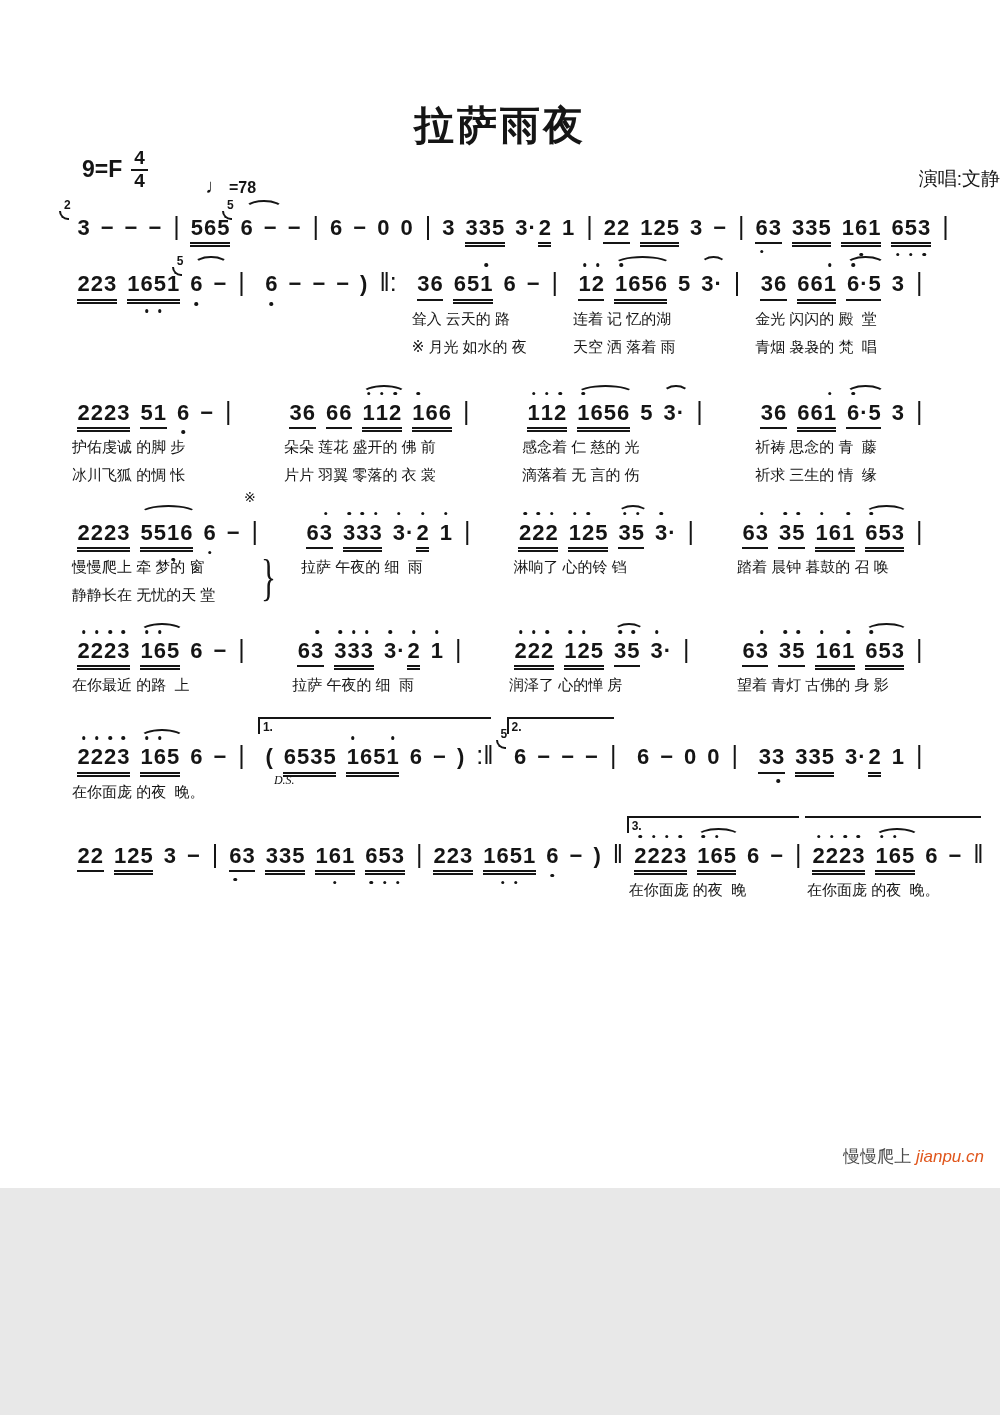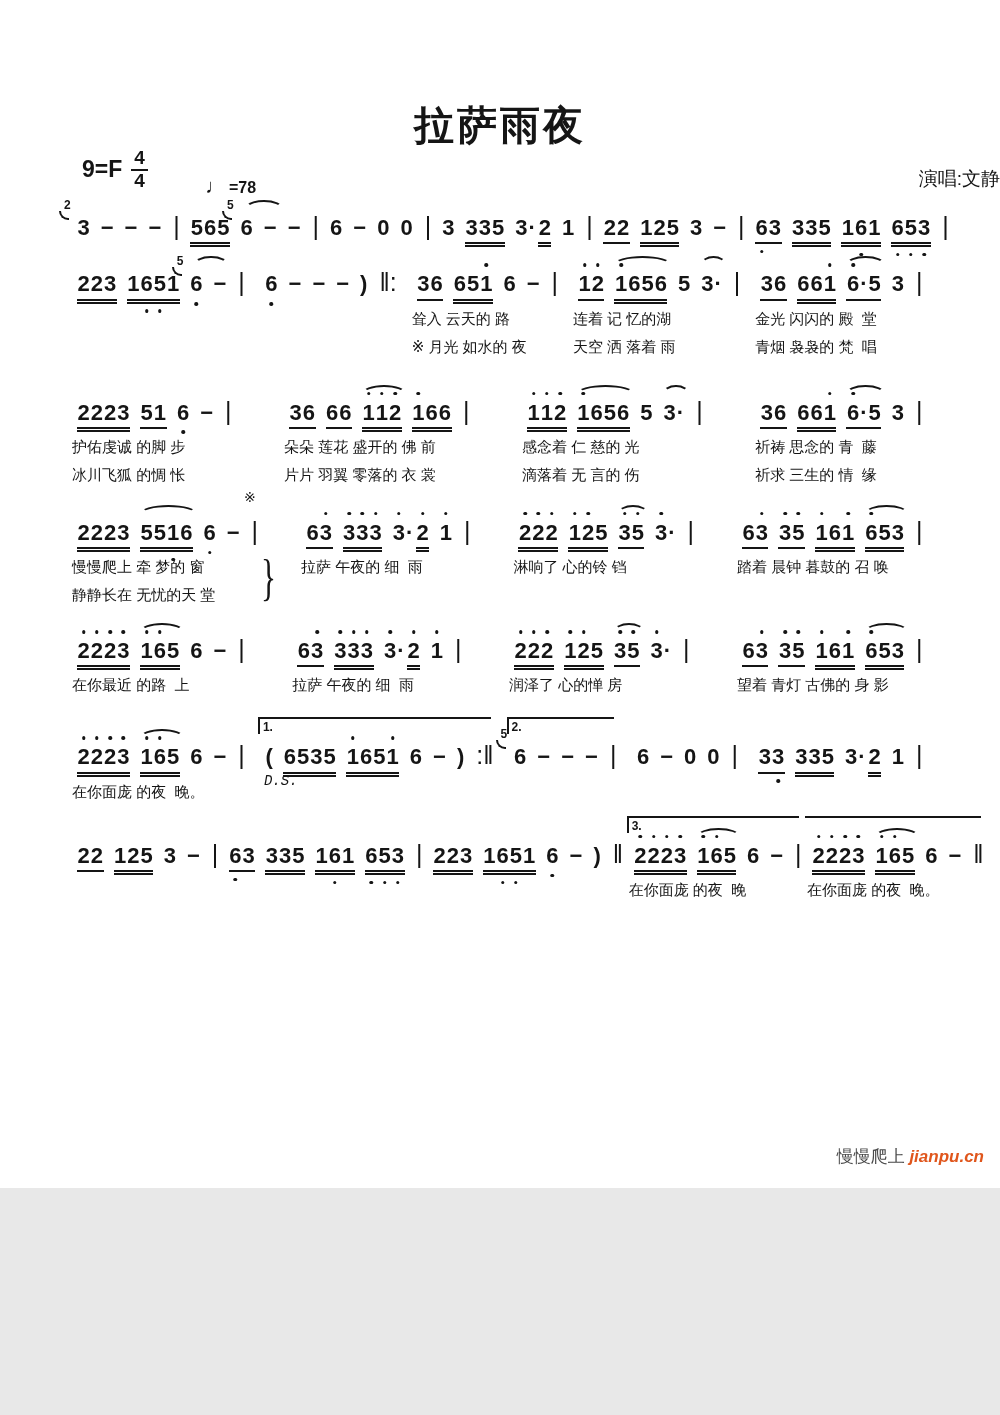--- a/index.html
+++ b/index.html
@@ -39,34 +39,34 @@
       width:3.5px;height:3.5px;background:#151515;border-radius:50%;}
   .b1 .db{bottom:-13px;}
   .b2 .db{bottom:-16px;}
   .arc{position:absolute;top:-15px;height:13px;border:2px solid transparent;
        border-top:2px solid #151515;border-radius:50%;pointer-events:none;}
   .gr{position:absolute;top:-16px;left:-13px;font-size:12px;font-weight:bold;font-style:normal;}
   .gr::after{content:"";position:absolute;top:12px;left:-5px;width:8px;height:7px;
        border-left:2px solid #151515;border-bottom:2px solid #151515;border-bottom-left-radius:9px;}
   .seg{position:absolute;top:-28px;left:-7px;font-size:14px;font-style:normal;font-weight:normal;}
   .bar{margin:0 6px;font-weight:400;font-size:25px;letter-spacing:-1px;}
-  .ds{position:absolute;left:4px;top:32px;font-size:14px;font-style:italic;font-weight:normal;
-      font-family:Liberation Mono, monospace;}
+  .ds{position:absolute;left:14px;top:32px;font-size:12px;font-style:italic;font-weight:normal;
+      font-family:Liberation Serif, serif;}
   .volta{position:absolute;top:-24px;left:-2px;right:8px;height:15px;
          border-top:2px solid #151515;border-left:2px solid #151515;}
   .volta.cont{border-left:none;}
   .volta b{position:absolute;left:3px;top:1px;font-size:12px;font-weight:bold;}
   .lyr{font-size:15px;margin-top:9px;min-height:19px;white-space:pre;font-weight:normal;}
   .brace{position:absolute;right:-16px;top:32px;font-size:48px;font-weight:100;
          transform:scaleX(0.65) scaleY(1.05);
          font-family:"Liberation Serif","DejaVu Serif",serif;}
   
   .footer{position:absolute;right:16px;bottom:20px;font-size:17px;}
   .footer .site{color:#4a4a4a;}
-  .footer .url{font-weight:bold;font-style:italic;}
+  .footer .url{font-weight:normal;font-style:italic;}
 </style>
 </head>
 <body>
 
 <div class="page">
 
   <div class="title">拉萨雨夜</div>
   <div class="performer">演唱:文静</div>
 
 

